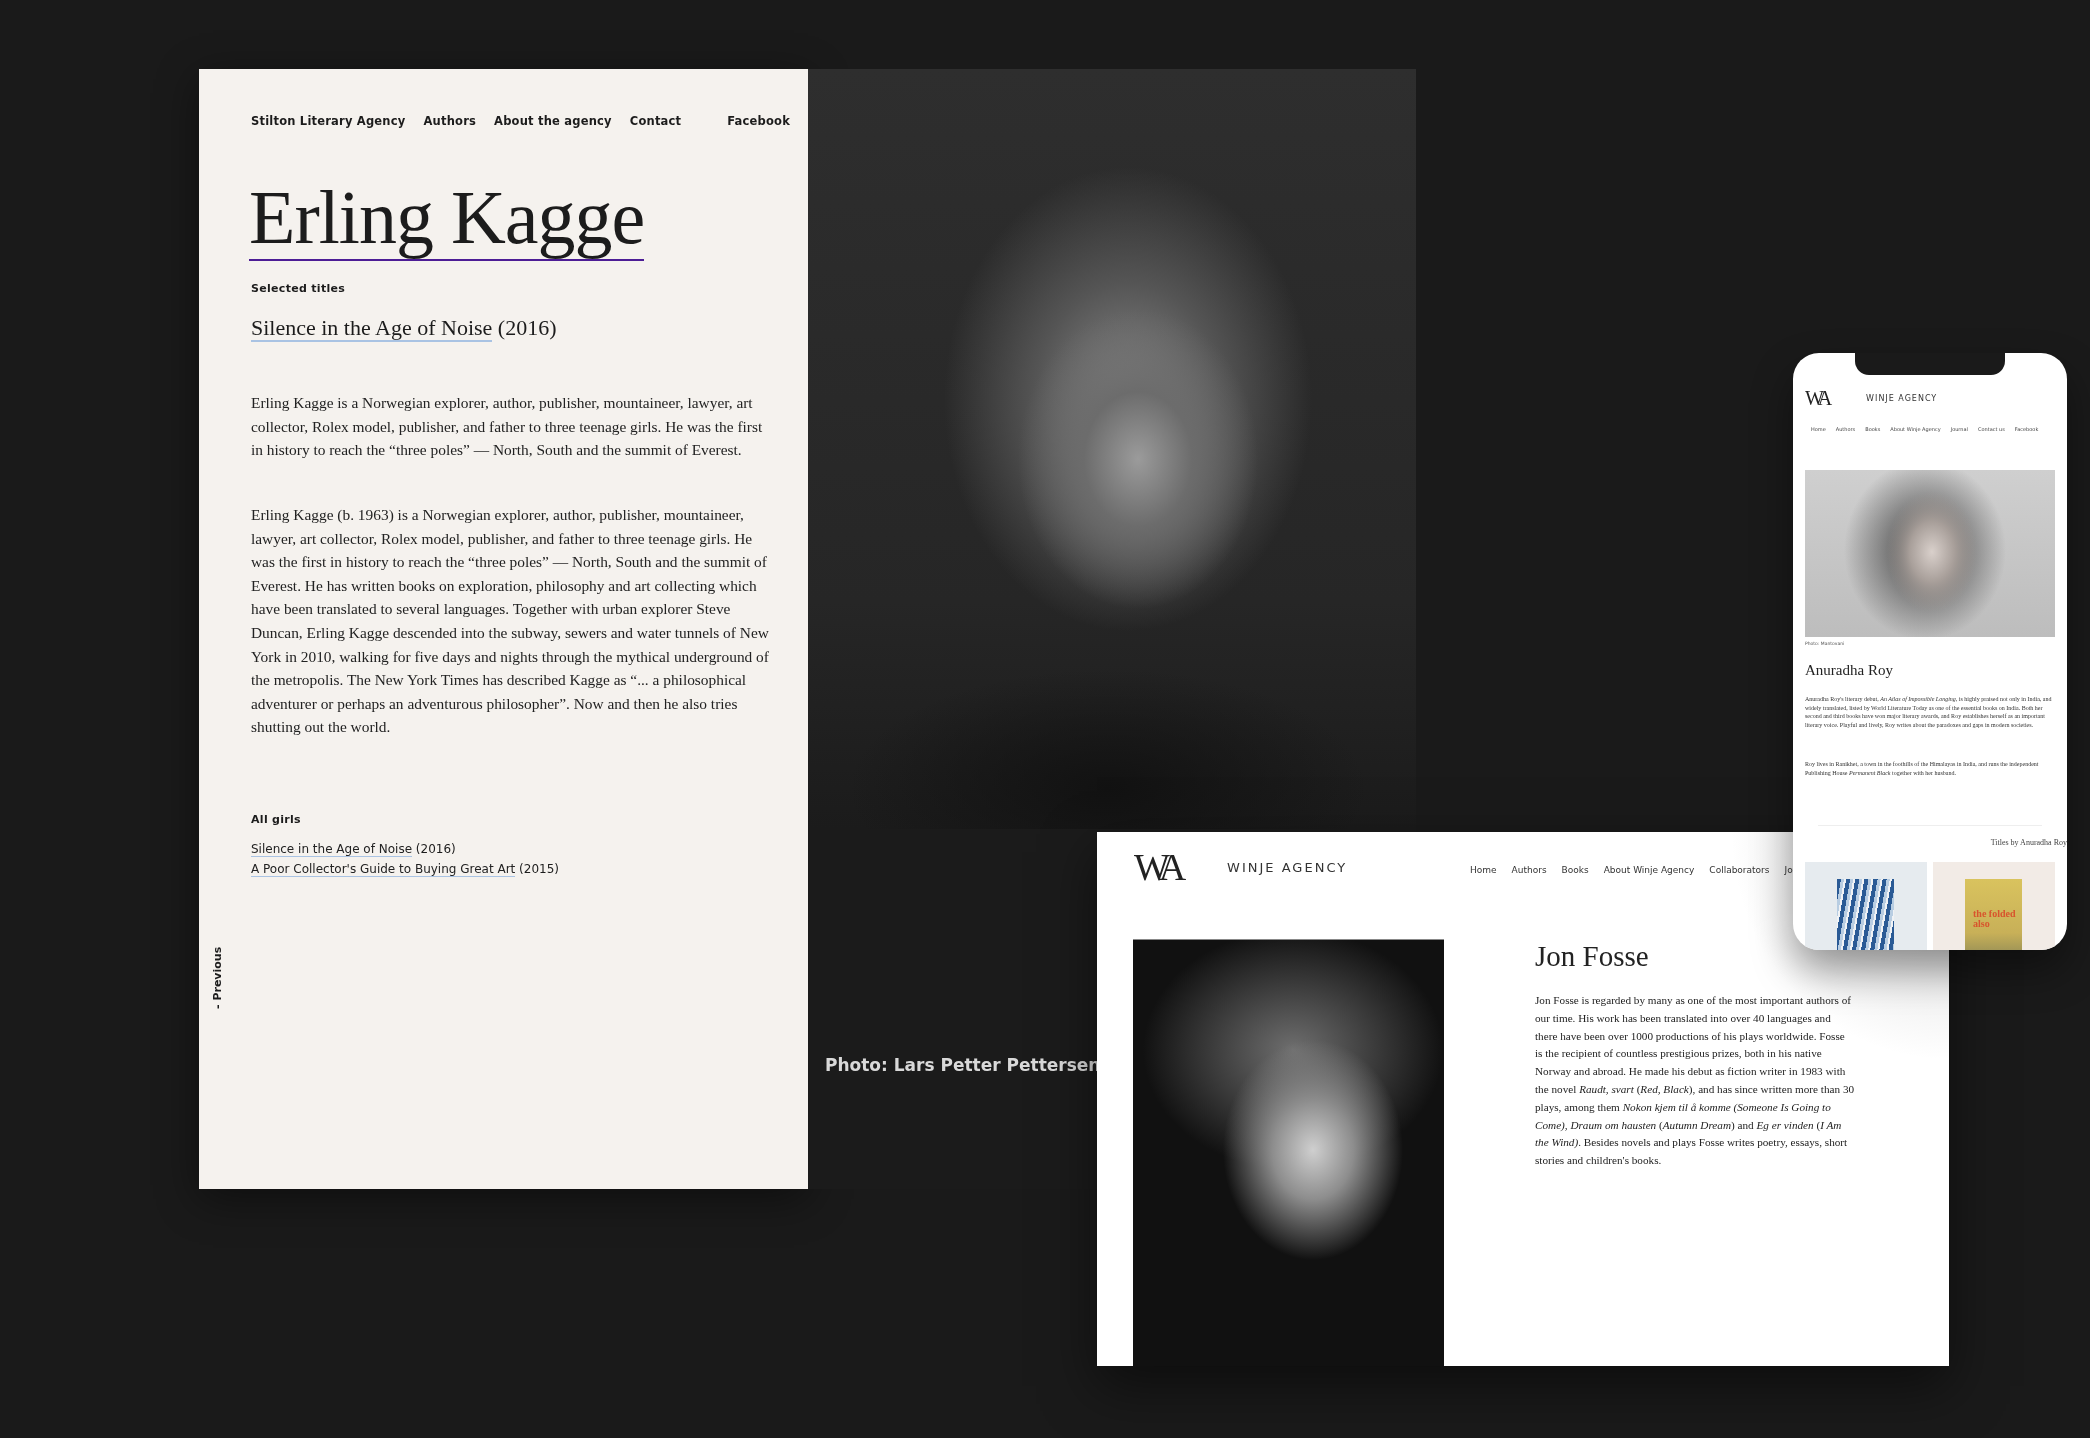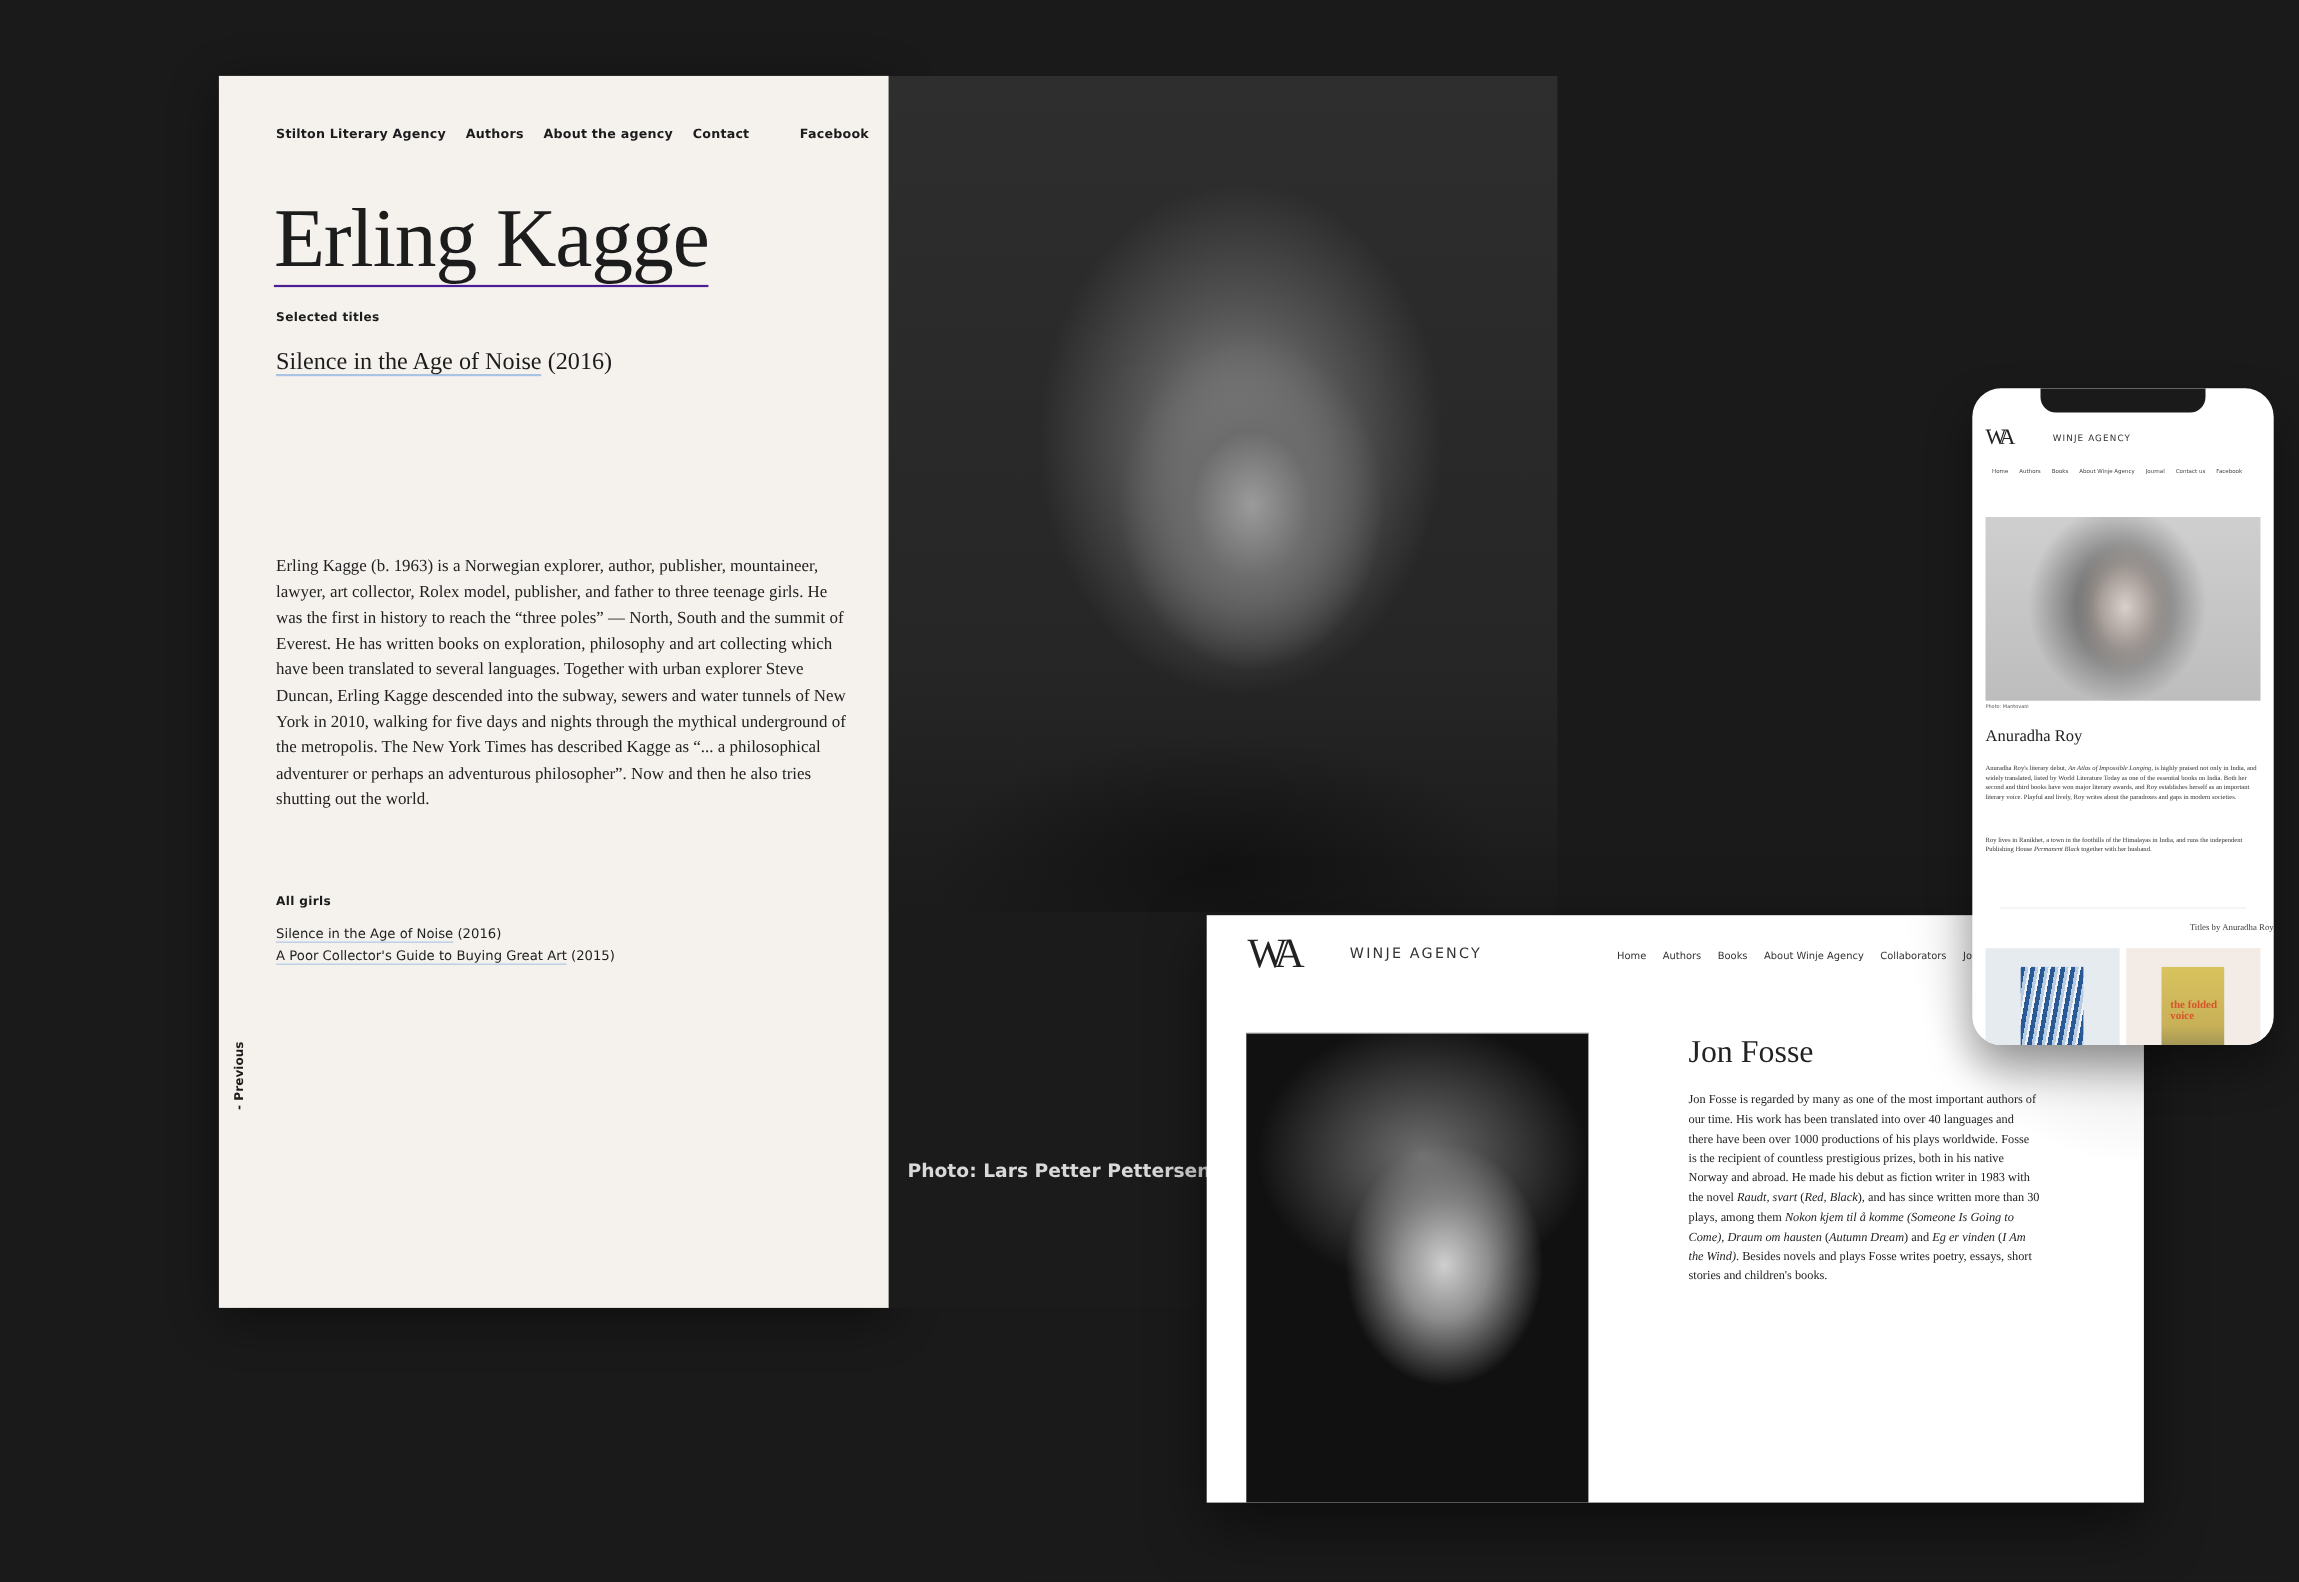--- a/index.html
+++ b/index.html
@@ -153,20 +153,21 @@
   </nav>
 
   <h1><span>Erling Kagge</span></h1>
 
   <div class="label sans" style="top:213px">Selected titles</div>
   <div class="sel-title">
     <a class="t">Silence in the Age of Noise</a>
     <span>(2016)</span>
   </div>
 
+  <p class="bio" style="top:322px">Erling Kagge is a Norwegian explorer, author, publisher, mountaineer, lawyer, art collector, Rolex model, publisher, and father to three teenage girls. He was the first in history to reach the “three poles” — North, South and the summit of Everest.</p>
   <p class="bio" style="top:434px">Erling Kagge (b. 1963) is a Norwegian explorer, author, publisher, mountaineer, lawyer, art collector, Rolex model, publisher, and father to three teenage girls. He was the first in history to reach the “three poles” — North, South and the summit of Everest. He has written books on exploration, philosophy and art collecting which have been translated to several languages. Together with urban explorer Steve Duncan, Erling Kagge descended into the subway, sewers and water tunnels of New York in 2010, walking for five days and nights through the mythical underground of the metropolis. The New York Times has described Kagge as “... a philosophical adventurer or perhaps an adventurous philosopher”. Now and then he also tries shutting out the world.</p>
 
   <div class="label sans" style="top:744px">All girls</div>
   <div class="titles sans">
     <div>
       <a class="t">Silence in the Age of Noise</a>
       <span>(2016)</span>
     </div>
     <div>
       <a class="t">A Poor Collector's Guide to Buying Great Art</a>
@@ -221,16 +222,16 @@
   <h3>Anuradha Roy</h3>
   <p class="bio" style="top:342px"><span>Anuradha Roy's literary debut, </span><i>An Atlas of Impossible Longing</i><span>, is highly praised not only in India, and widely translated, listed by World Literature Today as one of the essential books on India. Both her second and third books have won major literary awards, and Roy establishes herself as an important literary voice. Playful and lively, Roy writes about the paradoxes and gaps in modern societies.</span></p>
   <p class="bio" style="top:407px"><span>Roy lives in Ranikhet, a town in the foothills of the Himalayas in India, and runs the independent Publishing House </span><i>Permanent Black</i><span> together with her husband.</span></p>
   <div class="rule"></div>
   <div class="titles-h">Titles by Anuradha Roy</div>
   <div class="book-tile t1">
     <div class="cover"></div>
   </div>
   <div class="book-tile t2">
     <div class="cover">
-        <span>the folded voice</span>
+        <span>the folded also</span>
       </div>
   </div>
 </div>
 
 </body></html>

